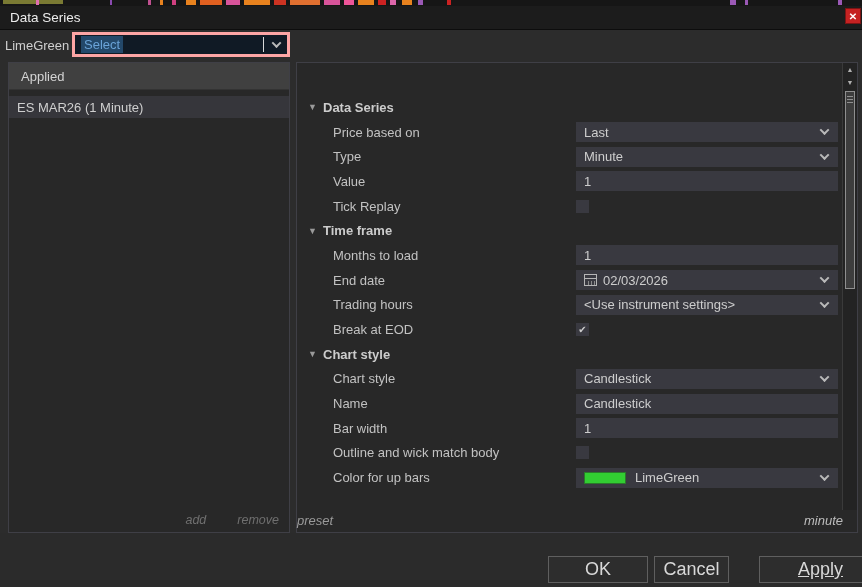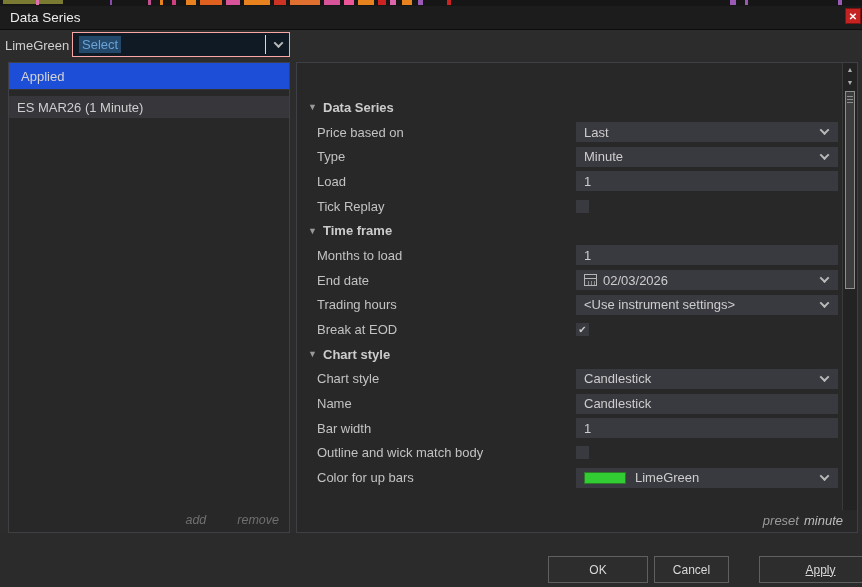--- a/index.html
+++ b/index.html
@@ -21,53 +21,53 @@
     background:#1c1c1c; border-bottom:1px solid #0d0d0d; display:flex; align-items:center; }
   .titlebar .title { color:#ececec; font-size:13.5px; padding-left:10px; }
   .close-btn { position:absolute; right:1px; top:2px; width:16px; height:16px;
     background:#c52222; border:1px solid #7c1414; color:#fff; font-size:10px; font-weight:bold;
     display:flex; align-items:center; justify-content:center; cursor:pointer; }
 
   
   .instrument-row { position:absolute; left:0; top:30px; width:862px; height:32px; }
   .inst-label { position:absolute; left:5px; top:8px; color:#cfcfcf; }
   .inst-combo { position:absolute; left:72px; top:2px; width:218px; height:25px;
-    background:#101a25; border:1px solid #fca5a5; display:flex; align-items:center; }
+    background:#101a25; border:3px solid #fca5a5; display:flex; align-items:center; }
   .inst-value { margin-left:6px; padding:1px 3px; color:#6aa3d8; background:#23486a; }
   .combo-sep { position:absolute; right:23px; top:2px; bottom:2px; width:1px; background:#d8d8d8; }
   .combo-btn { position:absolute; right:0; top:0; width:22px; height:100%;
     display:flex; align-items:center; justify-content:center; cursor:pointer; }
 
   .chev { width:7px; height:7px; border-right:2px solid #b9b9b9; border-bottom:2px solid #b9b9b9;
     transform:rotate(45deg) translate(-1px,-1px); display:inline-block; }
 
   
   .panel { position:absolute; top:62px; background:#282828; border:1px solid #3f3f46; }
   .left-panel  { left:8px;   width:282px; height:471px; }
   .props-panel { left:296px; width:562px; height:471px; }
-  .panel-header { height:27px; background:#1d4ed8; border-bottom:1px solid #333;
+  .panel-header { height:27px; background:#404040; border-bottom:1px solid #333;
     display:flex; align-items:center; padding-left:12px; color:#d4d4d4; }
   .props-panel .panel-header { margin-right:15px; }
 
   .applied-list { position:absolute; left:0; right:0; top:28px; bottom:24px; overflow:hidden; }
   .applied-item { margin-top:5px; height:22px; background:#36363b; color:#cfcfcf;
     display:flex; align-items:center; padding-left:8px; cursor:pointer; }
 
   .left-footer { position:absolute; left:0; right:0; bottom:0; height:24px;
     display:flex; align-items:center; justify-content:flex-end; gap:31px; padding-right:10px; }
   .link-dim { font-style:italic; color:#6f6f6f; font-size:12.5px; cursor:pointer; }
 
   
   .props-viewport { position:absolute; left:0; right:15px; top:28px; bottom:24px;
     overflow:hidden; padding-top:4px; }
   .prop-group { height:24.7px; display:flex; align-items:center; }
   .prop-group .tri { color:#9a9a9a; font-size:9px; margin-left:11px; width:15px; }
   .prop-group .gtext { color:#cccccc; font-weight:bold; }
   .prop-row { height:24.7px; display:flex; align-items:center; position:relative; }
-  .plabel { margin-left:20px; color:#c2c2c2; }
+  .plabel { margin-left:36px; color:#c2c2c2; }
   .pfield { position:absolute; left:279px; width:262px; height:20px; }
   .field-box { width:100%; height:100%; background:#393940; display:flex; align-items:center;
     padding-left:8px; color:#cdcdcd; position:relative; cursor:pointer; overflow:hidden; }
   .field-box .chev { position:absolute; right:10px; top:6px; }
   .cbx { position:absolute; left:279px; width:13px; height:13px; background:#393940;
     display:flex; align-items:center; justify-content:center; cursor:pointer;
     color:#cccccc; font-size:10px; line-height:10px; }
   .swatch { width:42px; height:12px; margin-right:9px; border:1px solid #2a7a2a; flex:none; }
   .cal-icon { width:13px; height:12px; margin-right:6px; flex:none;
     border:1px solid #b5b5b5;
@@ -81,28 +81,28 @@
   .scrollbar { position:absolute; right:0; top:0; width:15px; height:447px; background:#232323;
     border-left:1px solid #3a3a3a; }
   .sb-btn { height:13px; display:flex; align-items:center; justify-content:center;
     color:#b0b0b0; font-size:7px; cursor:pointer; }
   .sb-thumb { position:absolute; left:2px; top:28px; width:10px; height:198px;
     background:#3d3d3d; border:1px solid #8f8f8f; cursor:grab; }
   .sb-grip { margin:4px auto 0; width:6px; height:7px;
     background:repeating-linear-gradient(#8f8f8f 0 1px, transparent 1px 3px); }
 
   .props-footer { position:absolute; left:0; right:0; bottom:0; height:24px;
-    display:flex; align-items:center; justify-content:flex-end; padding-right:14px; gap:5px; }
+    display:flex; align-items:center; justify-content:space-between; padding-right:14px; gap:5px; }
   .preset-prefix { font-style:italic; color:#9a9a9a; }
   .preset-name   { font-style:italic; color:#bdbdbd; }
 
   
   .bottom-bar { position:absolute; left:0; top:533px; width:862px; height:54px; background:#2b2b2b; }
   .btn { position:absolute; top:23px; height:27px; background:#2d2d2d; border:1px solid #5f5f5f;
-    color:#d8d8d8; font-size:12px; font-family:"Liberation Sans",sans-serif; cursor:pointer; }
+    color:#d8d8d8; font-size:18px; font-family:"Liberation Sans",sans-serif; cursor:pointer; }
   .btn-ok { left:548px; width:100px; }
   .btn-cancel { left:654px; width:75px; }
   .btn-apply { left:759px; width:123px;text-decoration:underline; }
 </style>
 </head>
 <body>
 
 <div class="top-strip">
   <span style="left:3px;width:60px;height:4px;background:#7a7a33"></span>
   <span style="left:36px;width:3px;background:#e070b0"></span>
@@ -174,21 +174,21 @@
       <div class="prop-row">
         <span class="plabel">Type</span>
         <div class="pfield">
           <div class="field-box">
             <span>Minute</span>
             <span class="chev"></span>
           </div>
         </div>
       </div>
       <div class="prop-row">
-        <span class="plabel">Load</span>
+        <span class="plabel">Value</span>
         <div class="pfield">
           <div class="field-box">
             <span>1</span>
           </div>
         </div>
       </div>
       <div class="prop-row">
         <span class="plabel">Tick Replay</span>
         <div class="cbx"></div>
       </div>

